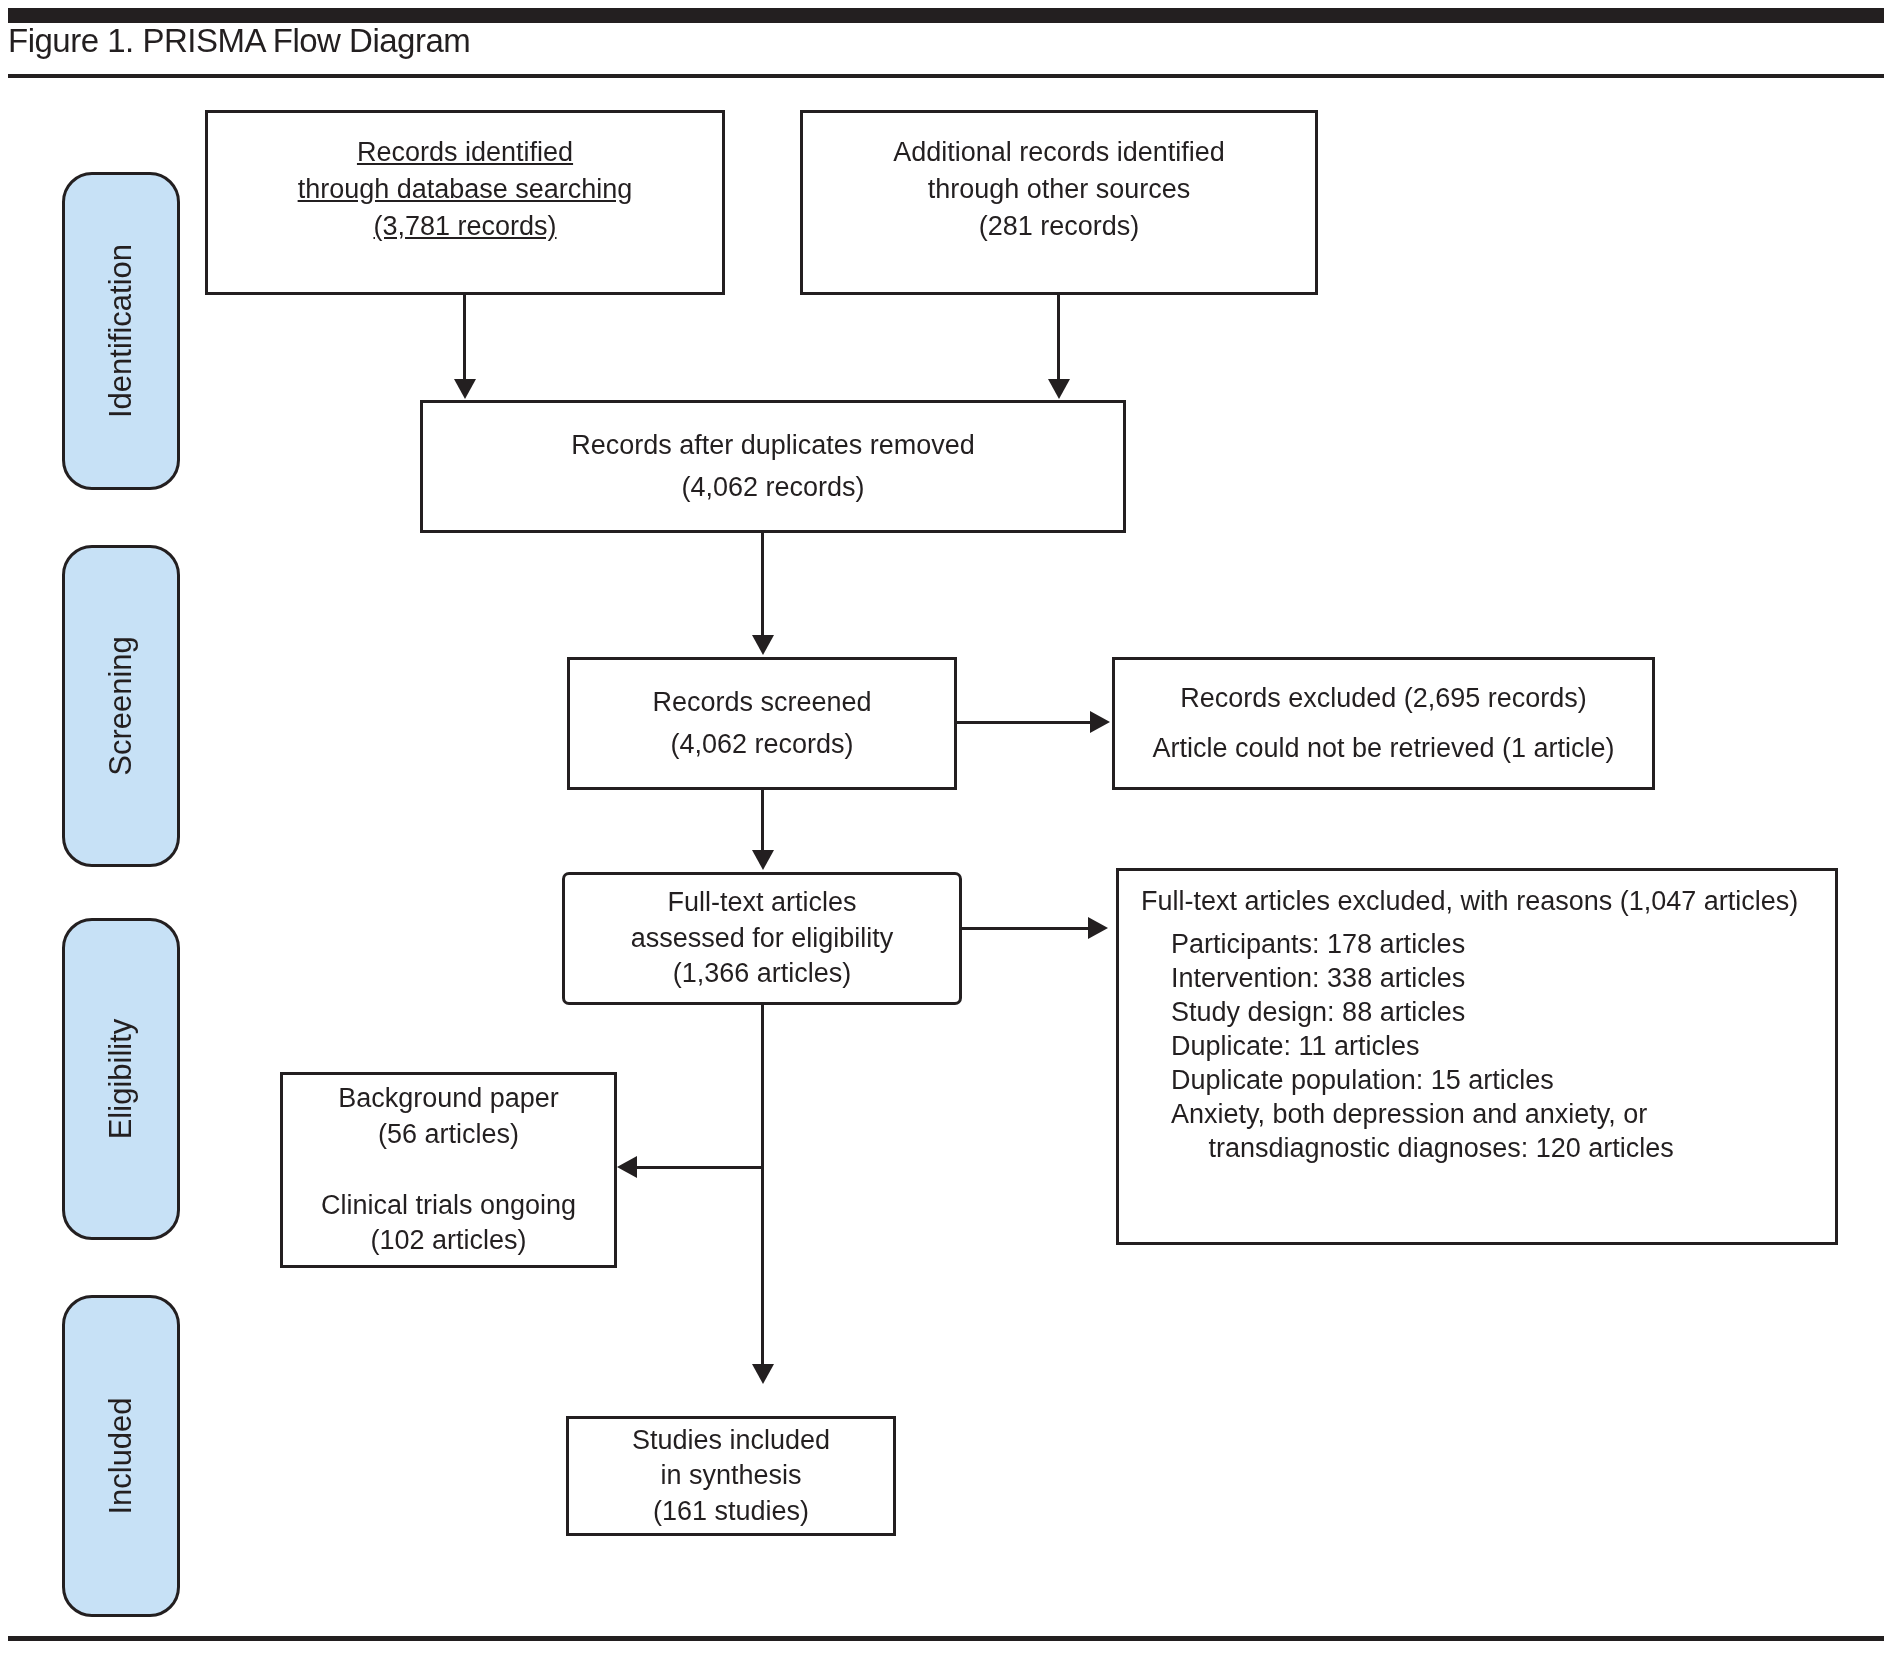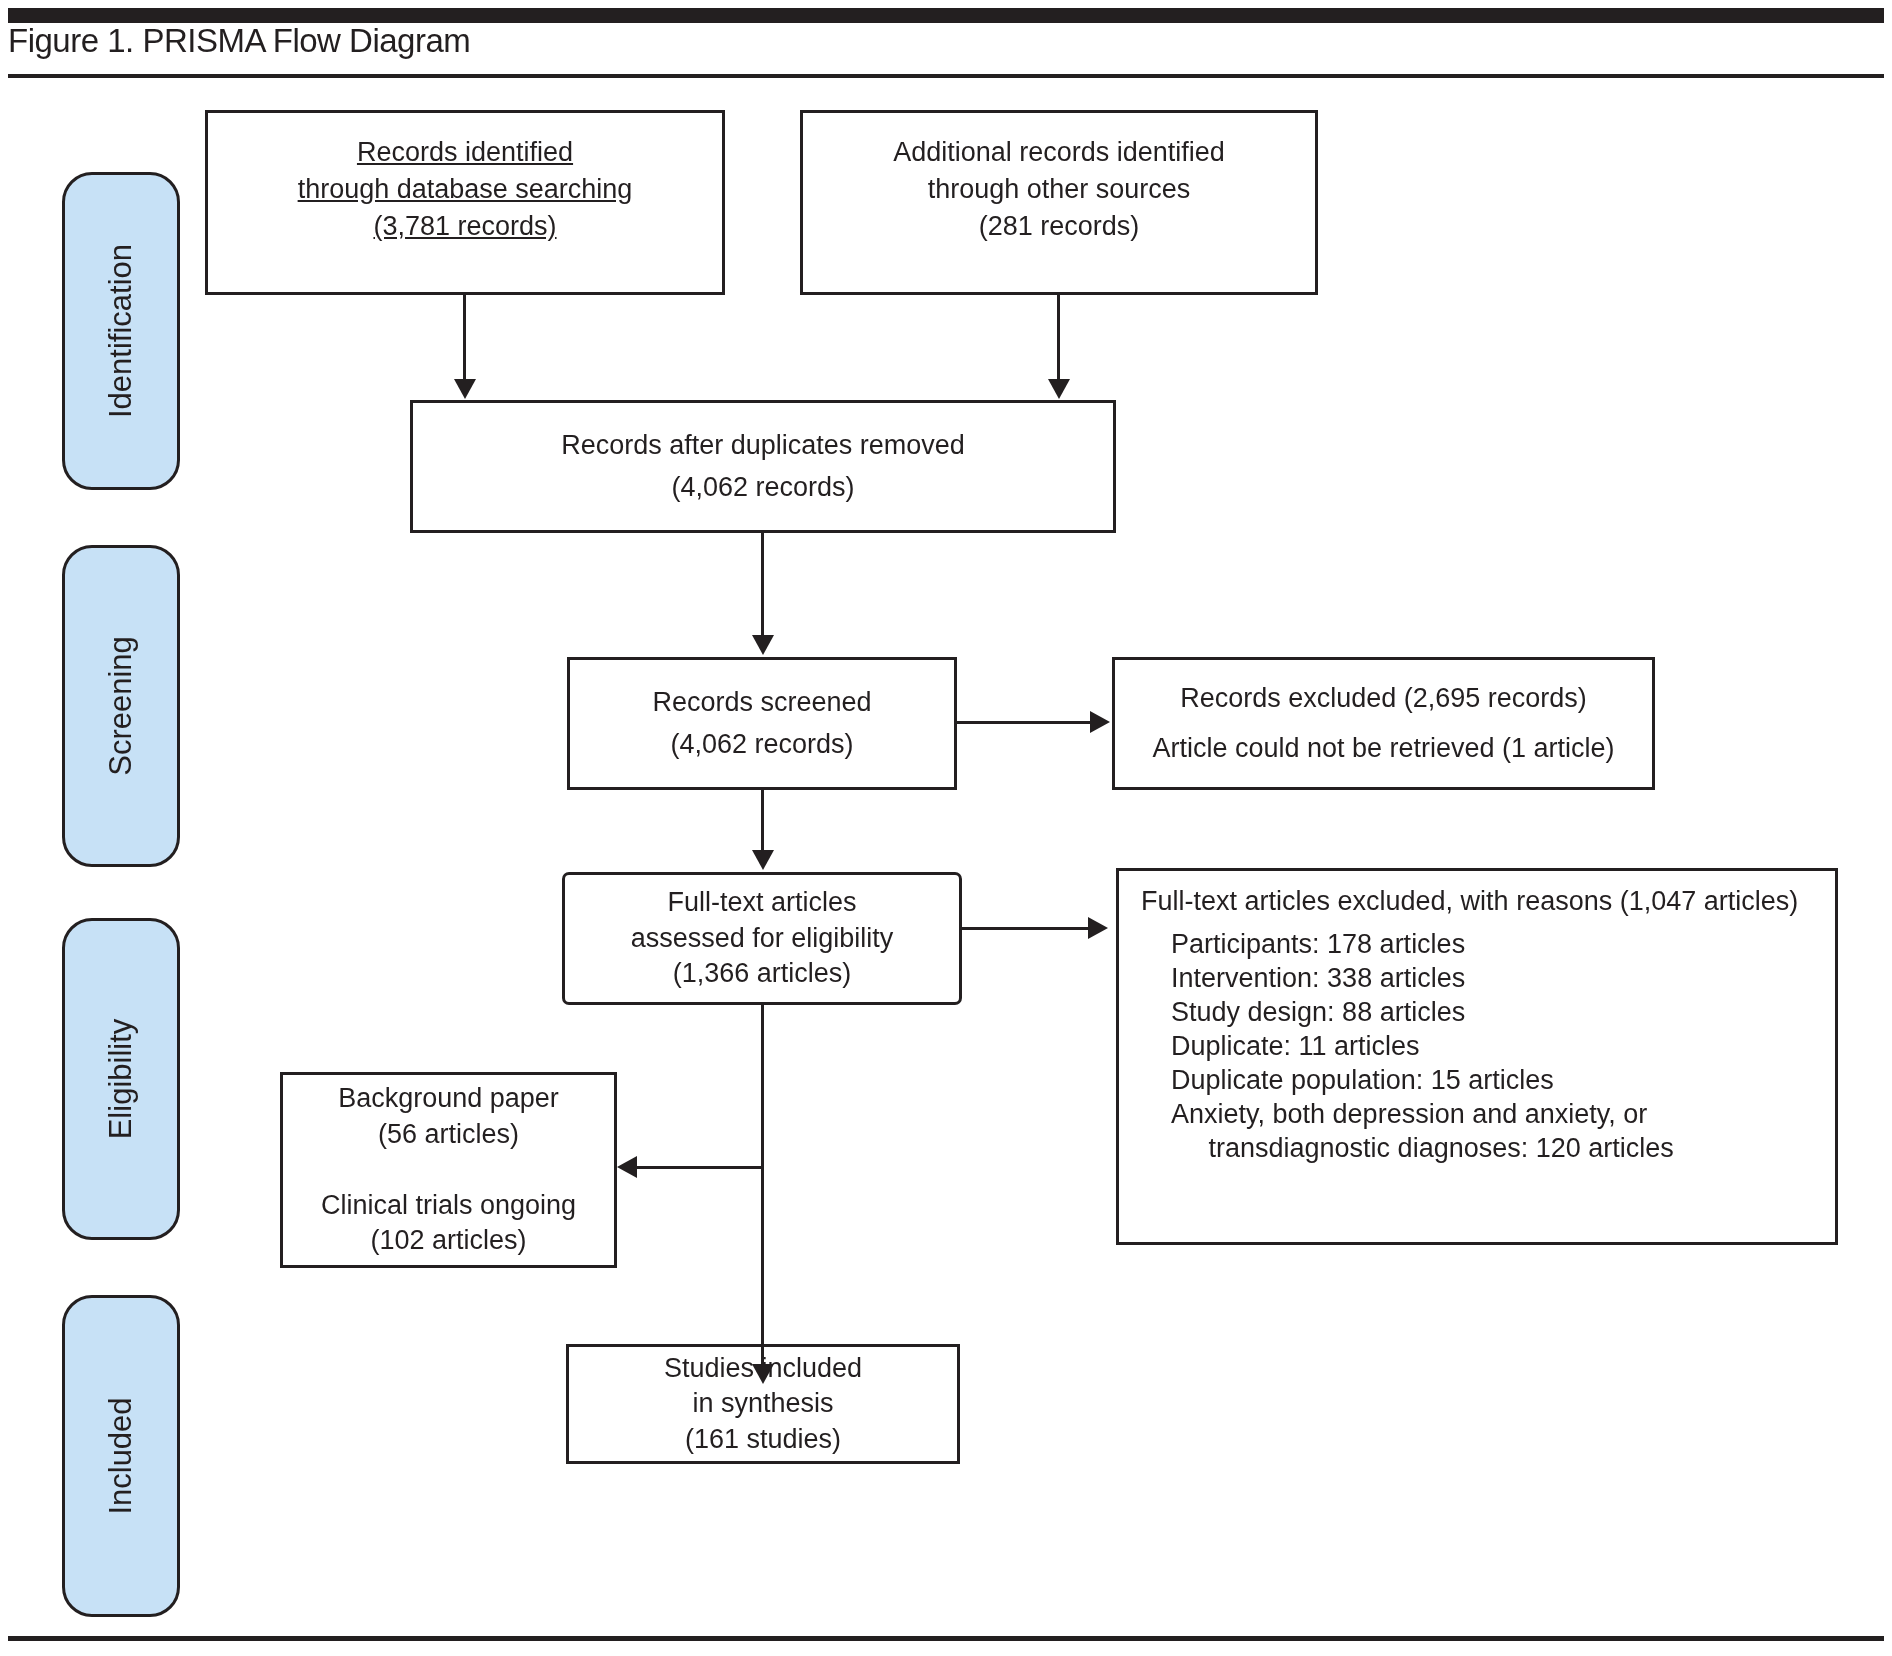--- a/index.html
+++ b/index.html
@@ -53,26 +53,26 @@
     display: flex;
     align-items: center;
     justify-content: center;
     text-align: center;
     font-size: 27px;
     line-height: 1.38;
     white-space: pre-wrap;
   }
   .box-identified  { left: 205px;  top: 110px;  width: 520px; height: 185px; padding-bottom: 26px; text-decoration: underline; }
   .box-additional  { left: 800px;  top: 110px;  width: 518px; height: 185px; padding-bottom: 26px; }
-  .box-dedup       { left: 410px;  top: 400px;  width: 706px; height: 133px; line-height: 1.55; }
+  .box-dedup       { left: 420px;  top: 400px;  width: 706px; height: 133px; line-height: 1.55; }
   .box-screened    { left: 567px;  top: 657px;  width: 390px; height: 133px; line-height: 1.55; }
   .box-excluded    { left: 1112px; top: 657px;  width: 543px; height: 133px; line-height: 1.85; font-size: 27px; }
   .box-fulltext    { left: 562px;  top: 872px;  width: 400px; height: 133px; line-height: 1.32; border-radius: 7px; }
   .box-background  { left: 280px;  top: 1072px; width: 337px; height: 196px; line-height: 1.32; }
-  .box-synthesis   { left: 566px;  top: 1344px; width: 394px; height: 120px; line-height: 1.32; }
+  .box-synthesis   { left: 566px;  top: 1416px; width: 330px; height: 120px; line-height: 1.32; }
 
   .box-ft-excluded {
     position: absolute;
     left: 1108px; top: 868px; width: 722px; height: 377px;
     background: #ffffff;
     border: 3px solid var(--ink);
     padding: 14px 18px 10px 22px;
     font-size: 27px;
     text-align: left;
     margin-left: 8px;

